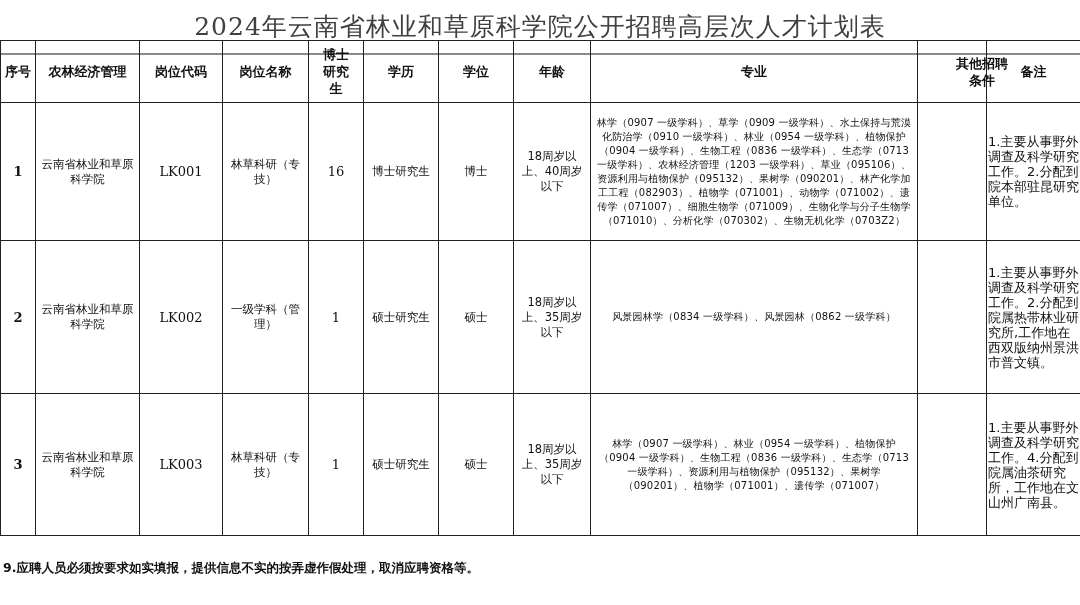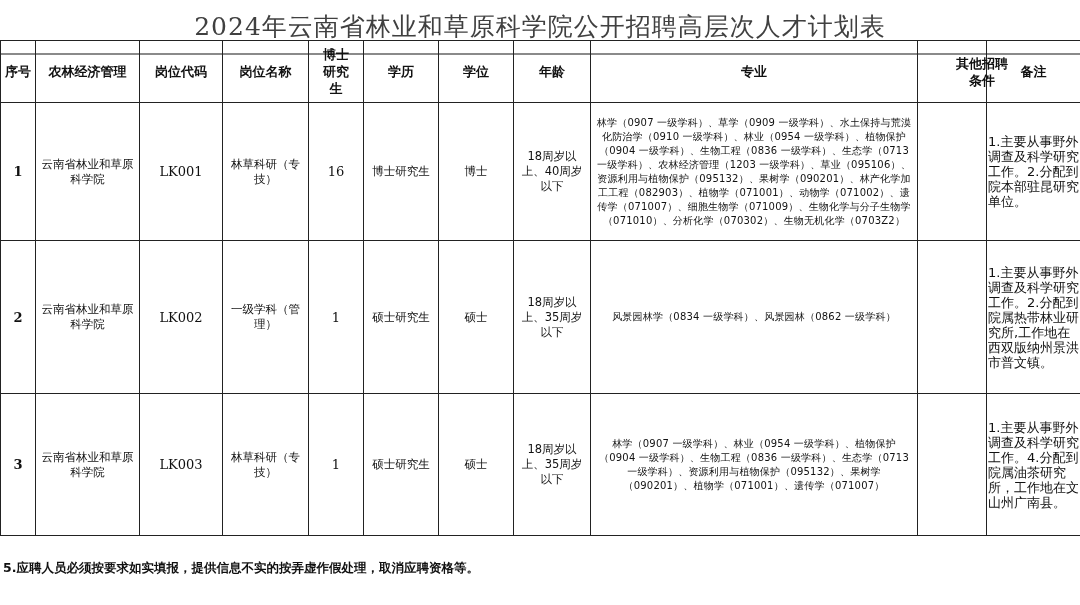--- a/index.html
+++ b/index.html
@@ -94,14 +94,14 @@
       <td>硕士</td>
       <td>18周岁以上、35周岁以下</td>
       <td class="major">林学（0907 一级学科）、林业（0954 一级学科）、植物保护（0904 一级学科）、生物工程（0836 一级学科）、生态学（0713 一级学科）、资源利用与植物保护（095132）、果树学（090201）、植物学（071001）、遗传学（071007）</td>
       <td></td>
       <td class="note">1.主要从事野外调查及科学研究工作。4.分配到院属油茶研究所，工作地在文山州广南县。</td>
     </tr>
   </tbody>
 </table>
 
 <div class="footer">
-  <div>5.应聘人员必须按要求如实填报，提供信息不实的按弄虚作假处理，取消应聘资格等。</div>
+  <div>9.应聘人员必须按要求如实填报，提供信息不实的按弄虚作假处理，取消应聘资格等。</div>
 </div>
 
 </body></html>

